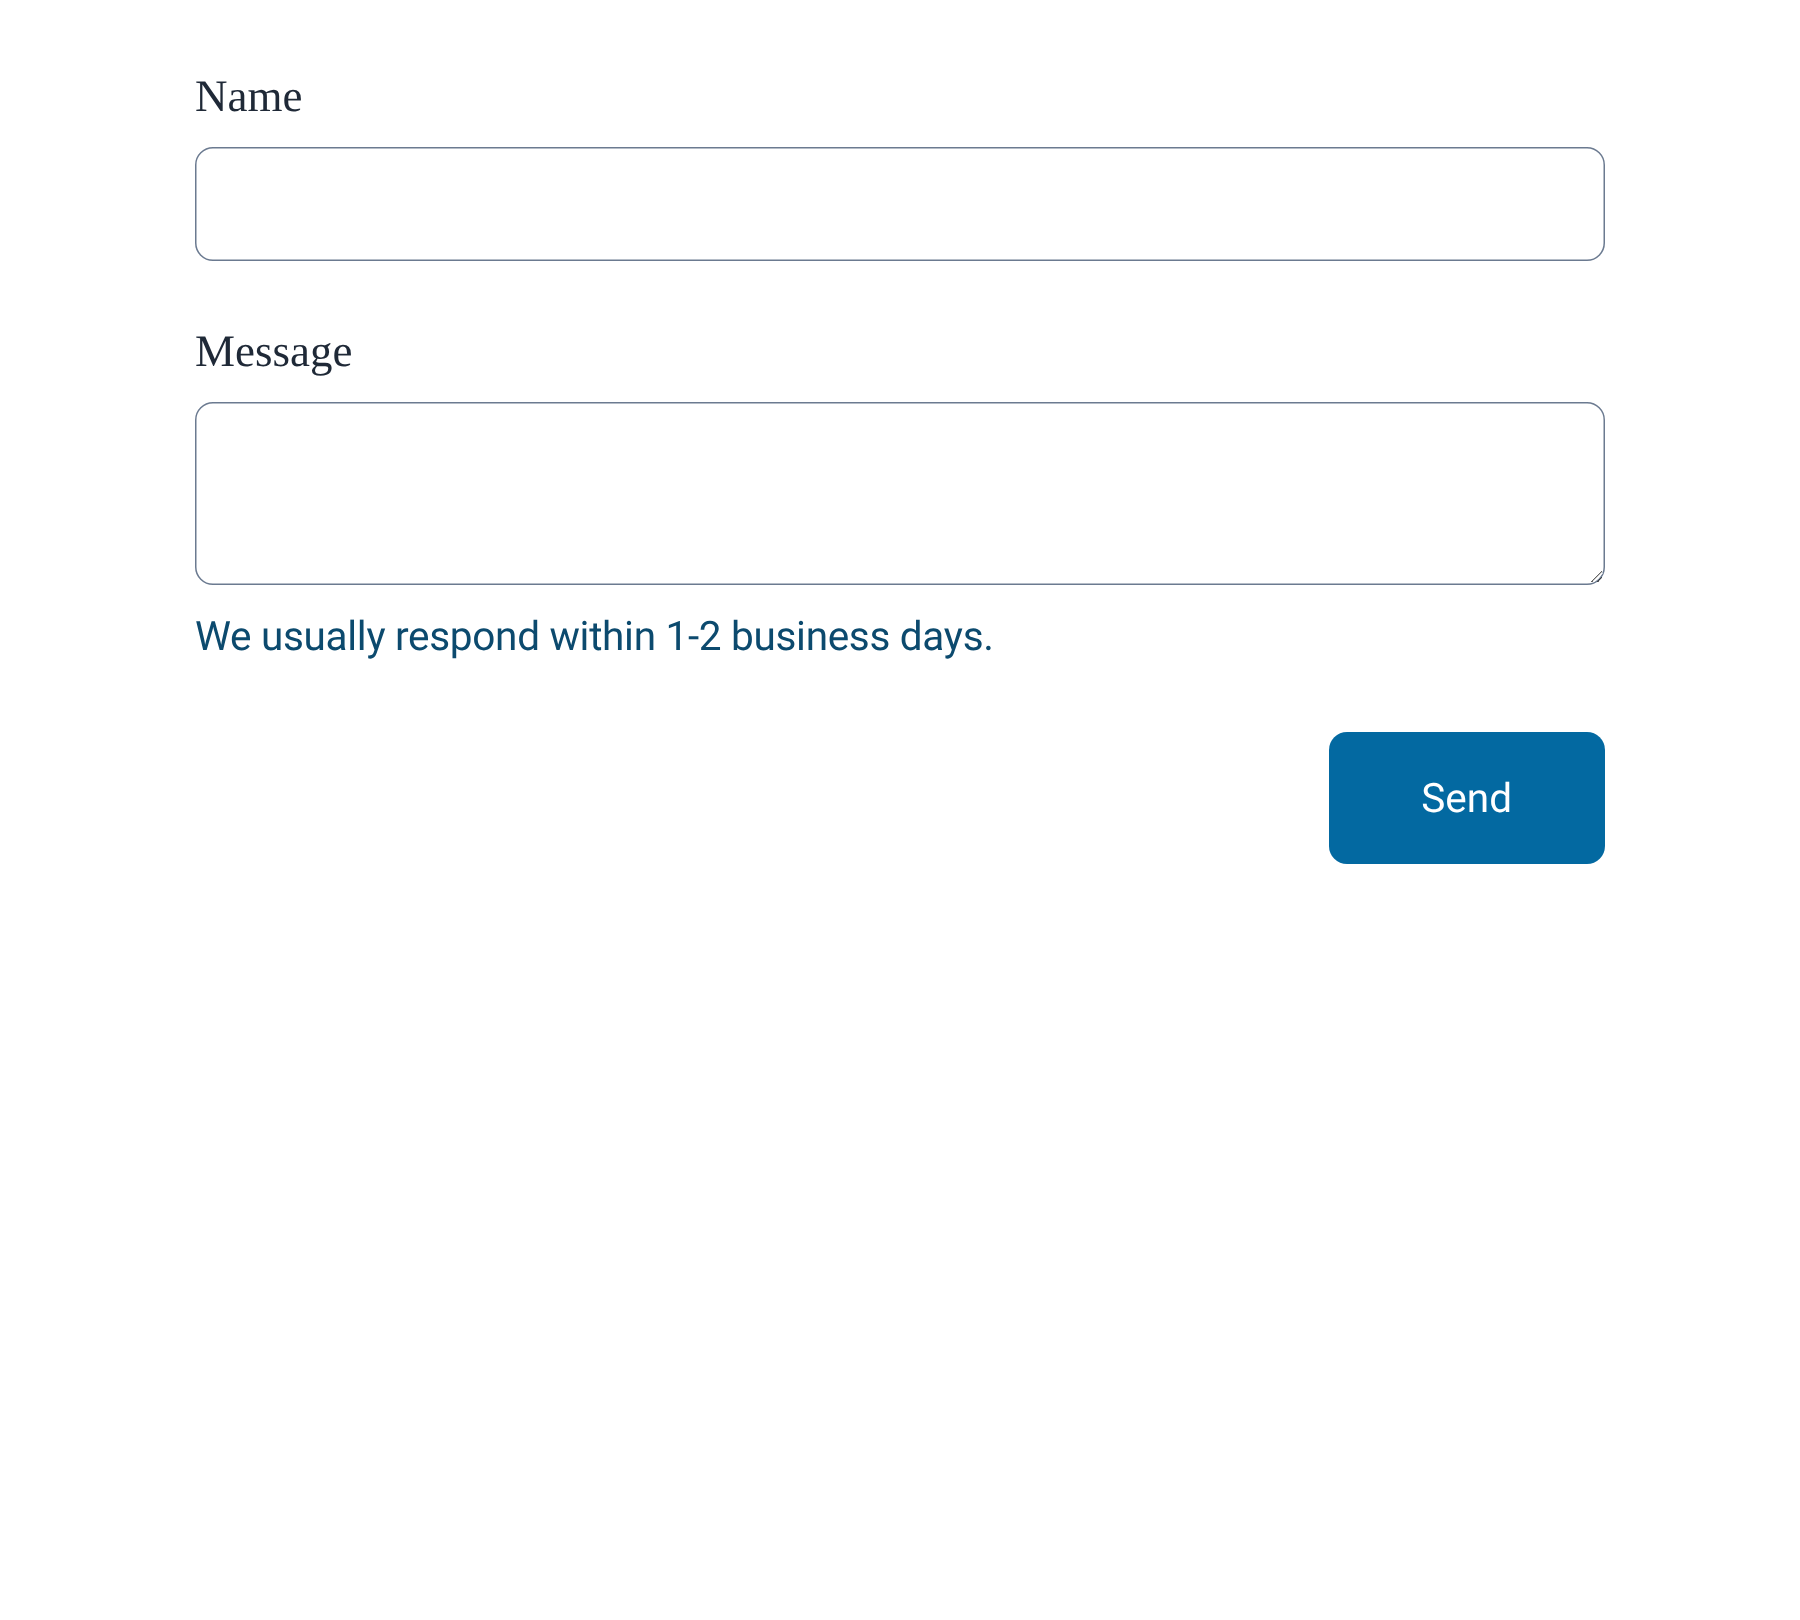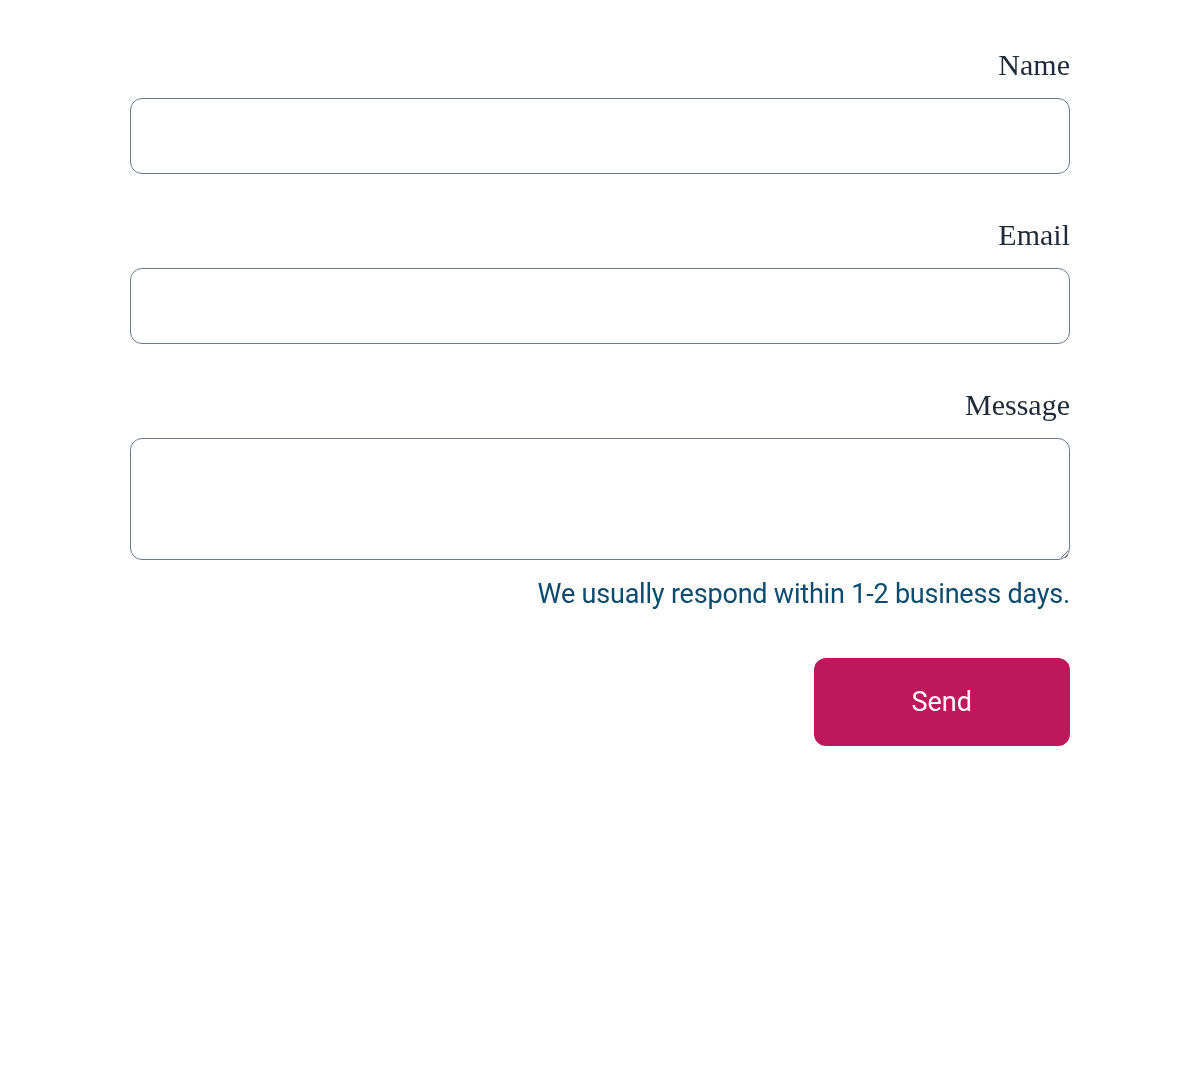--- a/index.html
+++ b/index.html
@@ -1,19 +1,18 @@
 <!DOCTYPE html>
 <html><head>
   <meta charset="utf-8">
   <style>
     * {
       box-sizing: border-box;
       margin: 0;
       padding: 0;
-      text-align: right;
     }
     body {
       font-family: -apple-system, BlinkMacSystemFont, "Segoe UI", Roboto, sans-serif;
       background: #ffffff;
       width: 1200px;
       height: 1080px;
       padding: 48px 130px;
     }
     .form-group {
       margin-bottom: 44px;
@@ -57,44 +56,40 @@
       color: #0c4a6e;
       letter-spacing: -0.2px;
       margin-top: 14px;
       margin-bottom: 48px;
     }
     .button-row {
       display: flex;
       justify-content: flex-end;
     }
     .send-button {
-      background: #be185d;
+      background: #0369a1;
       color: #ffffff;
       border: none;
       border-radius: 12px;
       font-size: 27px;
       font-weight: 400;
-      padding: 28px 98px;
+      padding: 28px 62px;
       cursor: pointer;
       font-family: inherit;
     }
   </style>
 </head>
 <body>
 
 <form>
   <div class="form-group">
     <label class="form-label">Name</label>
     <input type="text" class="form-input" value="" style="">
   </div>
 
-  <div class="form-group">
-    <label class="form-label">Email</label>
-    <input type="email" class="form-input" value="" style="">
-  </div>
 
   <div class="form-group message-group">
     <label class="form-label">Message</label>
     <textarea class="form-textarea" style=""></textarea>
   </div>
 
   <p class="help-text">We usually respond within 1-2 business days.</p>
 
   <div class="button-row">
     <button type="submit" class="send-button">Send</button>

